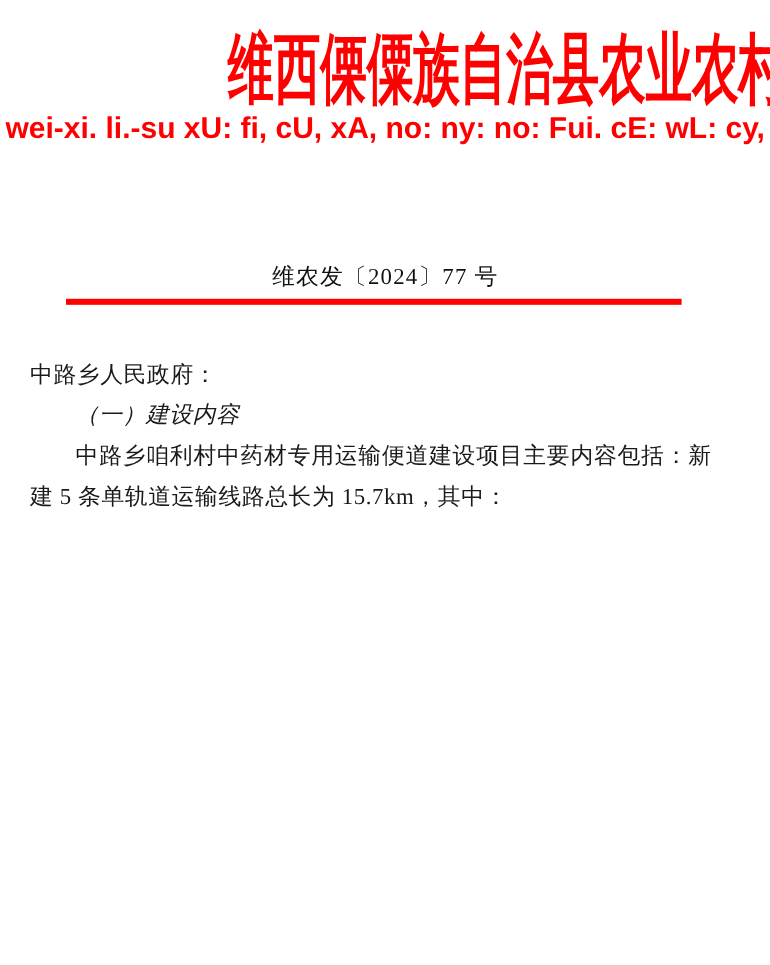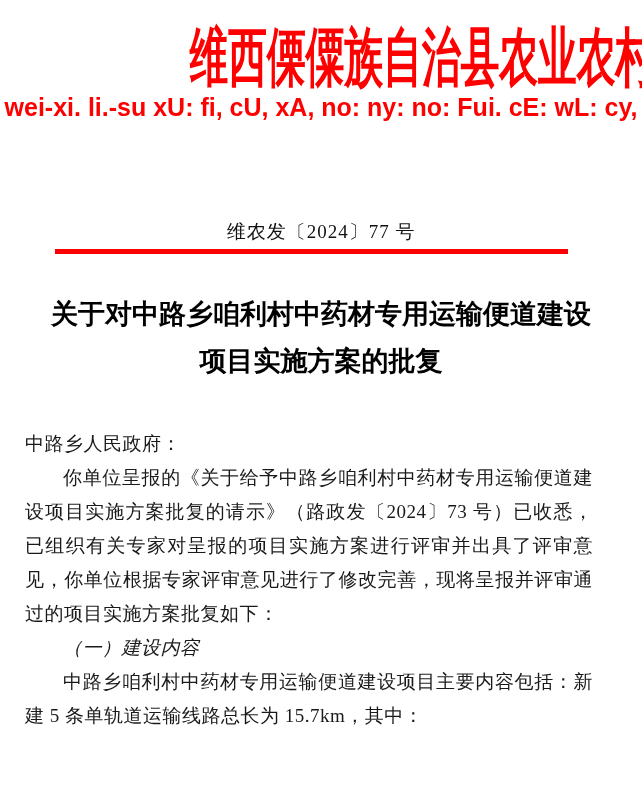--- a/index.html
+++ b/index.html
@@ -88,25 +88,20 @@
   <div class="agency-wrap">
     <span class="agency">维西傈僳族自治县农业农村局文件</span>
   </div>
 
   <div class="roman">wei-xi. li.-su xU: fi, cU, xA, no: ny: no: Fui. cE: wL: cy,</div>
 
   <div class="docnum">维农发〔2024〕77 号</div>
 
   <div class="redline"></div>
 
-  <div class="title">
-    <div>关于对中路乡咱利村中药材专用运输便道建设</div>
-    <div>项目实施方案的批复</div>
-  </div>
 
   <div class="body">
     <div>中路乡人民政府：</div>
-    <div class="indent">你单位呈报的《关于给予中路乡咱利村中药材专用运输便道建设项目实施方案批复的请示》（路政发〔2024〕73 号）已收悉，已组织有关专家对呈报的项目实施方案进行评审并出具了评审意见，你单位根据专家评审意见进行了修改完善，现将呈报并评审通过的项目实施方案批复如下：</div>
     <div class="sec-h2">（一）建设内容</div>
     <div class="indent">中路乡咱利村中药材专用运输便道建设项目主要内容包括：新建 5 条单轨道运输线路总长为 15.7km，其中：</div>
   </div>
 
 </div>
 
 </body></html>

